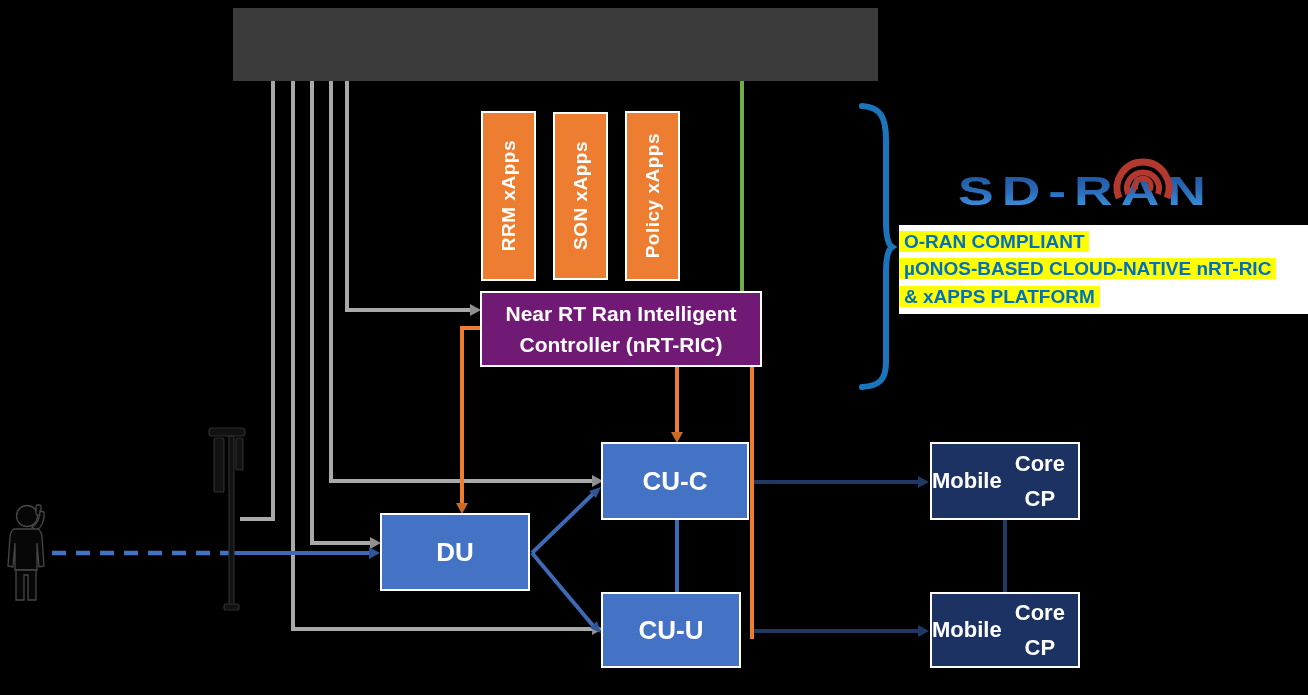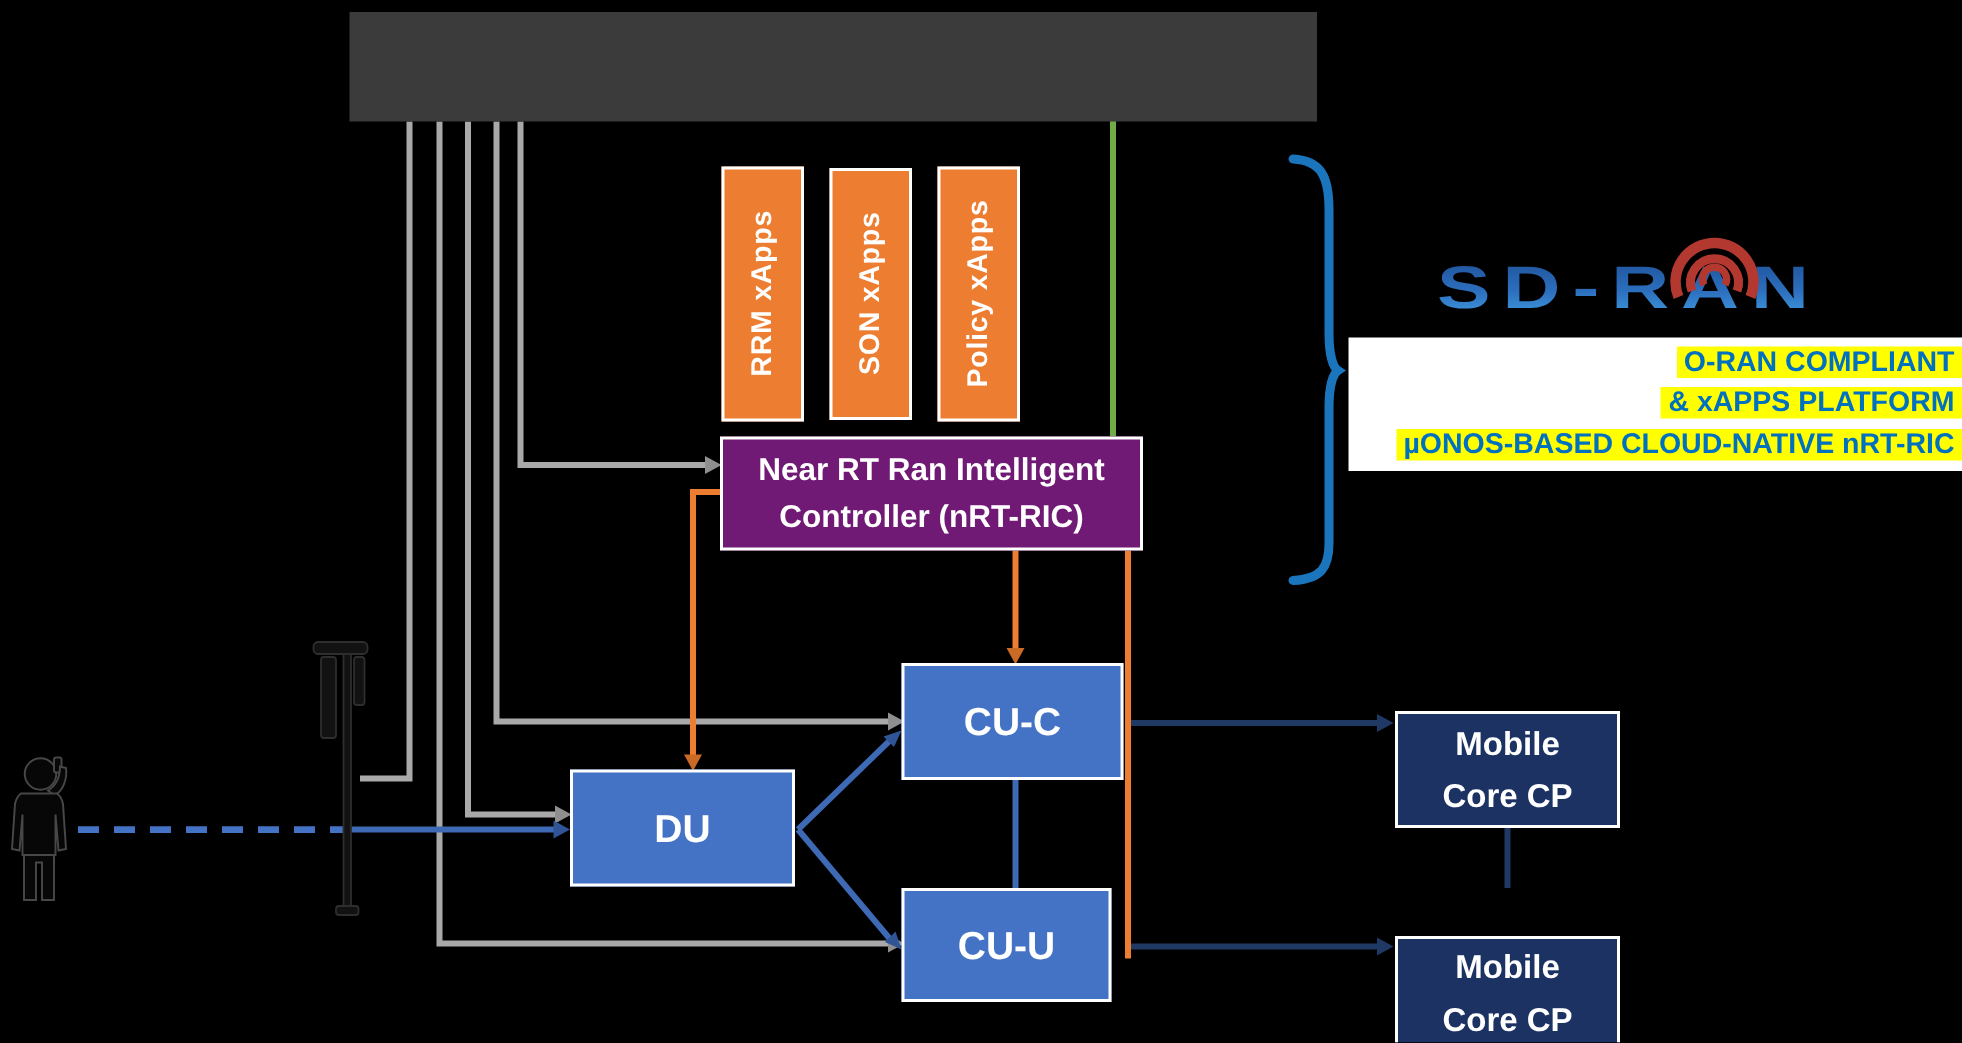--- a/index.html
+++ b/index.html
@@ -10,22 +10,22 @@
   .abs{position:absolute;}
   svg{position:absolute;left:0;top:0;z-index:1;}
   .box{position:absolute;z-index:2;box-sizing:border-box;display:flex;align-items:center;justify-content:center;text-align:center;font-weight:bold;}
   .smo-bar{left:233px;top:8px;width:645px;height:73px;background:#3b3b3b;z-index:2;}
   .smo-label{position:absolute;left:232px;top:30px;width:100px;text-align:center;color:#fff;font-size:25px;font-weight:bold;}
   .nonrt{left:660px;top:18px;width:170px;height:53px;background:#fba817;border:3px solid #fff;color:#fff;font-size:24px;z-index:3;}
   .xapp{width:55px;height:170px;background:#ED7D31;border:2px solid #fff;color:#fff;font-size:19px;z-index:2;}
   .xapp span{writing-mode:vertical-rl;transform:rotate(180deg);white-space:nowrap;letter-spacing:.5px;}
   .nrtric{left:480px;top:291px;width:282px;height:76px;background:#701a75;border:2px solid #fff;color:#fff;font-size:21px;line-height:1.5;flex-direction:column;}
   .bluebox{background:#4472C4;border:2px solid #fff;color:#fff;font-size:26px;}
-  .navybox{background:#1B3263;border:2px solid #fff;color:#fff;font-size:22px;line-height:1.6;flex-direction:column;margin-top:32px;}
-  .callout{left:899px;top:225px;width:409px;height:89px;background:#fff;z-index:2;display:flex;flex-direction:column;align-items:flex-end;justify-content:center;gap:1px;}
+  .navybox{background:#1B3263;border:2px solid #fff;color:#fff;font-size:22px;line-height:1.6;flex-direction:row;}
+  .callout{left:899px;top:225px;width:409px;height:89px;background:#fff;z-index:2;display:flex;flex-direction:column;align-items:flex-start;justify-content:center;gap:1px;}
   .callout .cl{font-size:19px;font-weight:bold;color:#0070C0;line-height:1.38;}
   .callout .cl span{background:#FFFF00;padding:0 5px;}
 </style>
 </head>
 <body>
 
 <div id="stage">
 
   <svg width="1308" height="695" viewBox="0 0 1308 695">
     <defs>
@@ -148,17 +148,17 @@
     <span>Mobile</span>
     <span>Core CP</span>
   </div>
   <div class="box navybox" style="left:930px;top:592px;width:150px;height:76px;">
     <span>Mobile</span>
     <span>Core  CP</span>
   </div>
 
   <div class="callout abs">
     <div class="cl"><span>O-RAN COMPLIANT</span></div>
+    <div class="cl"><span>µONOS-BASED CLOUD-NATIVE nRT-RIC</span></div>
     <div class="cl"><span>&amp; xAPPS PLATFORM</span></div>
-    <div class="cl"><span>µONOS-BASED CLOUD-NATIVE nRT-RIC</span></div>
   </div>
 
 </div>
 
 </body></html>

